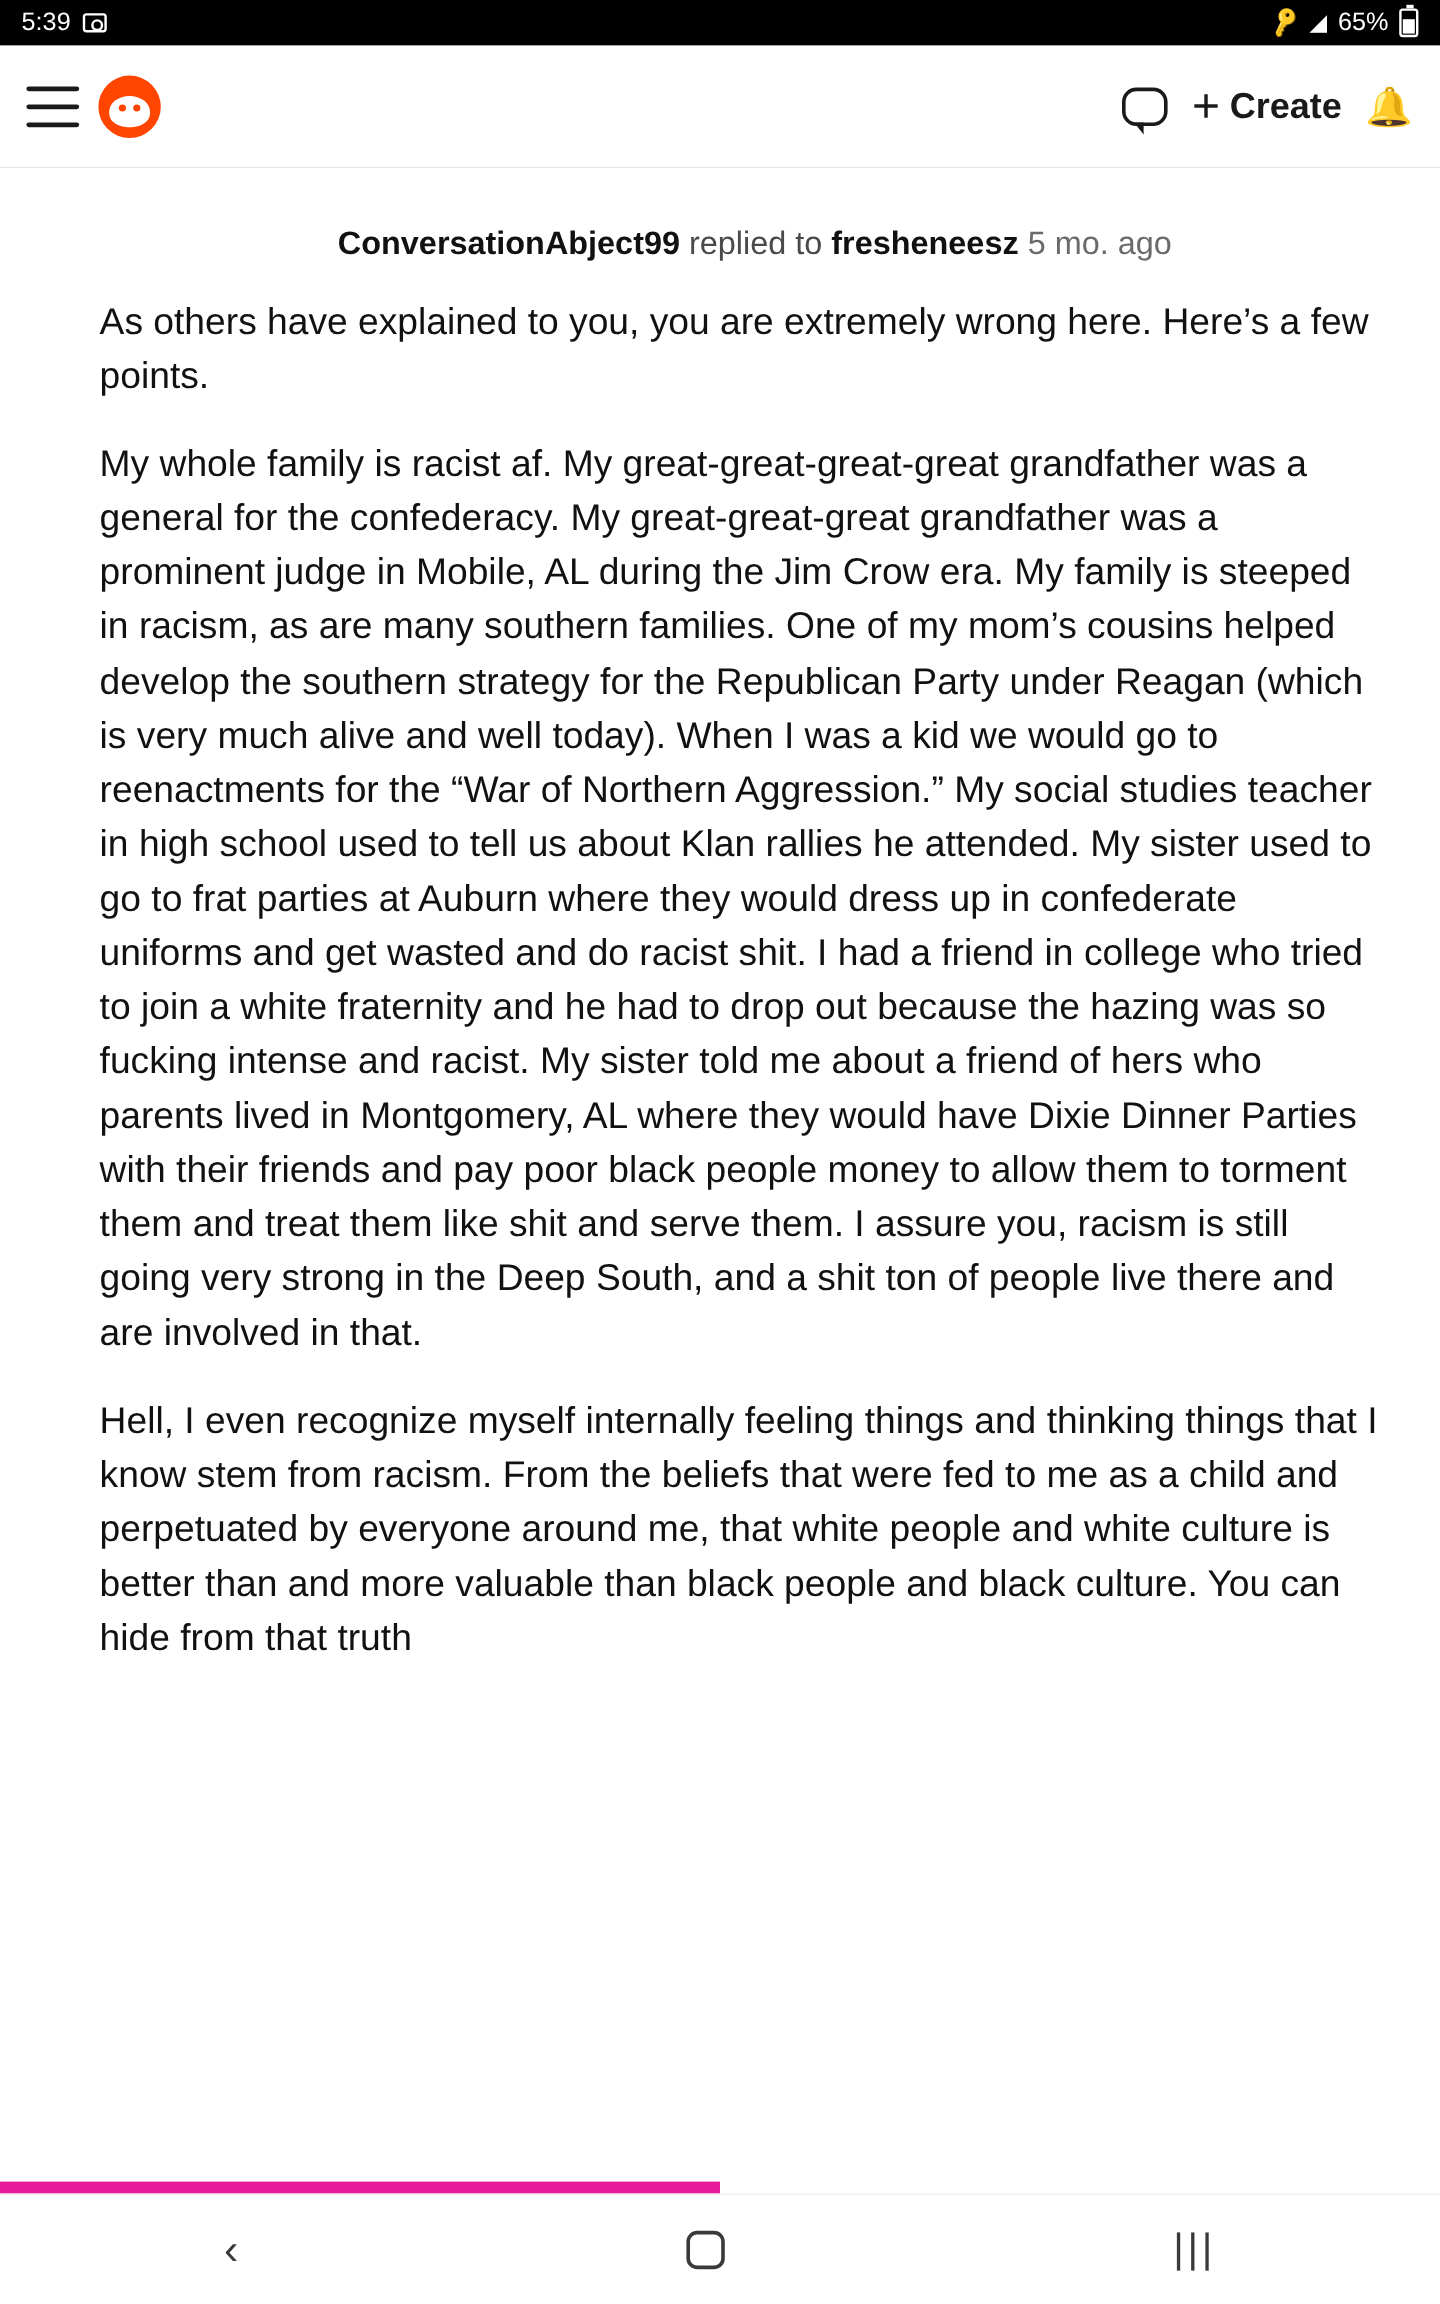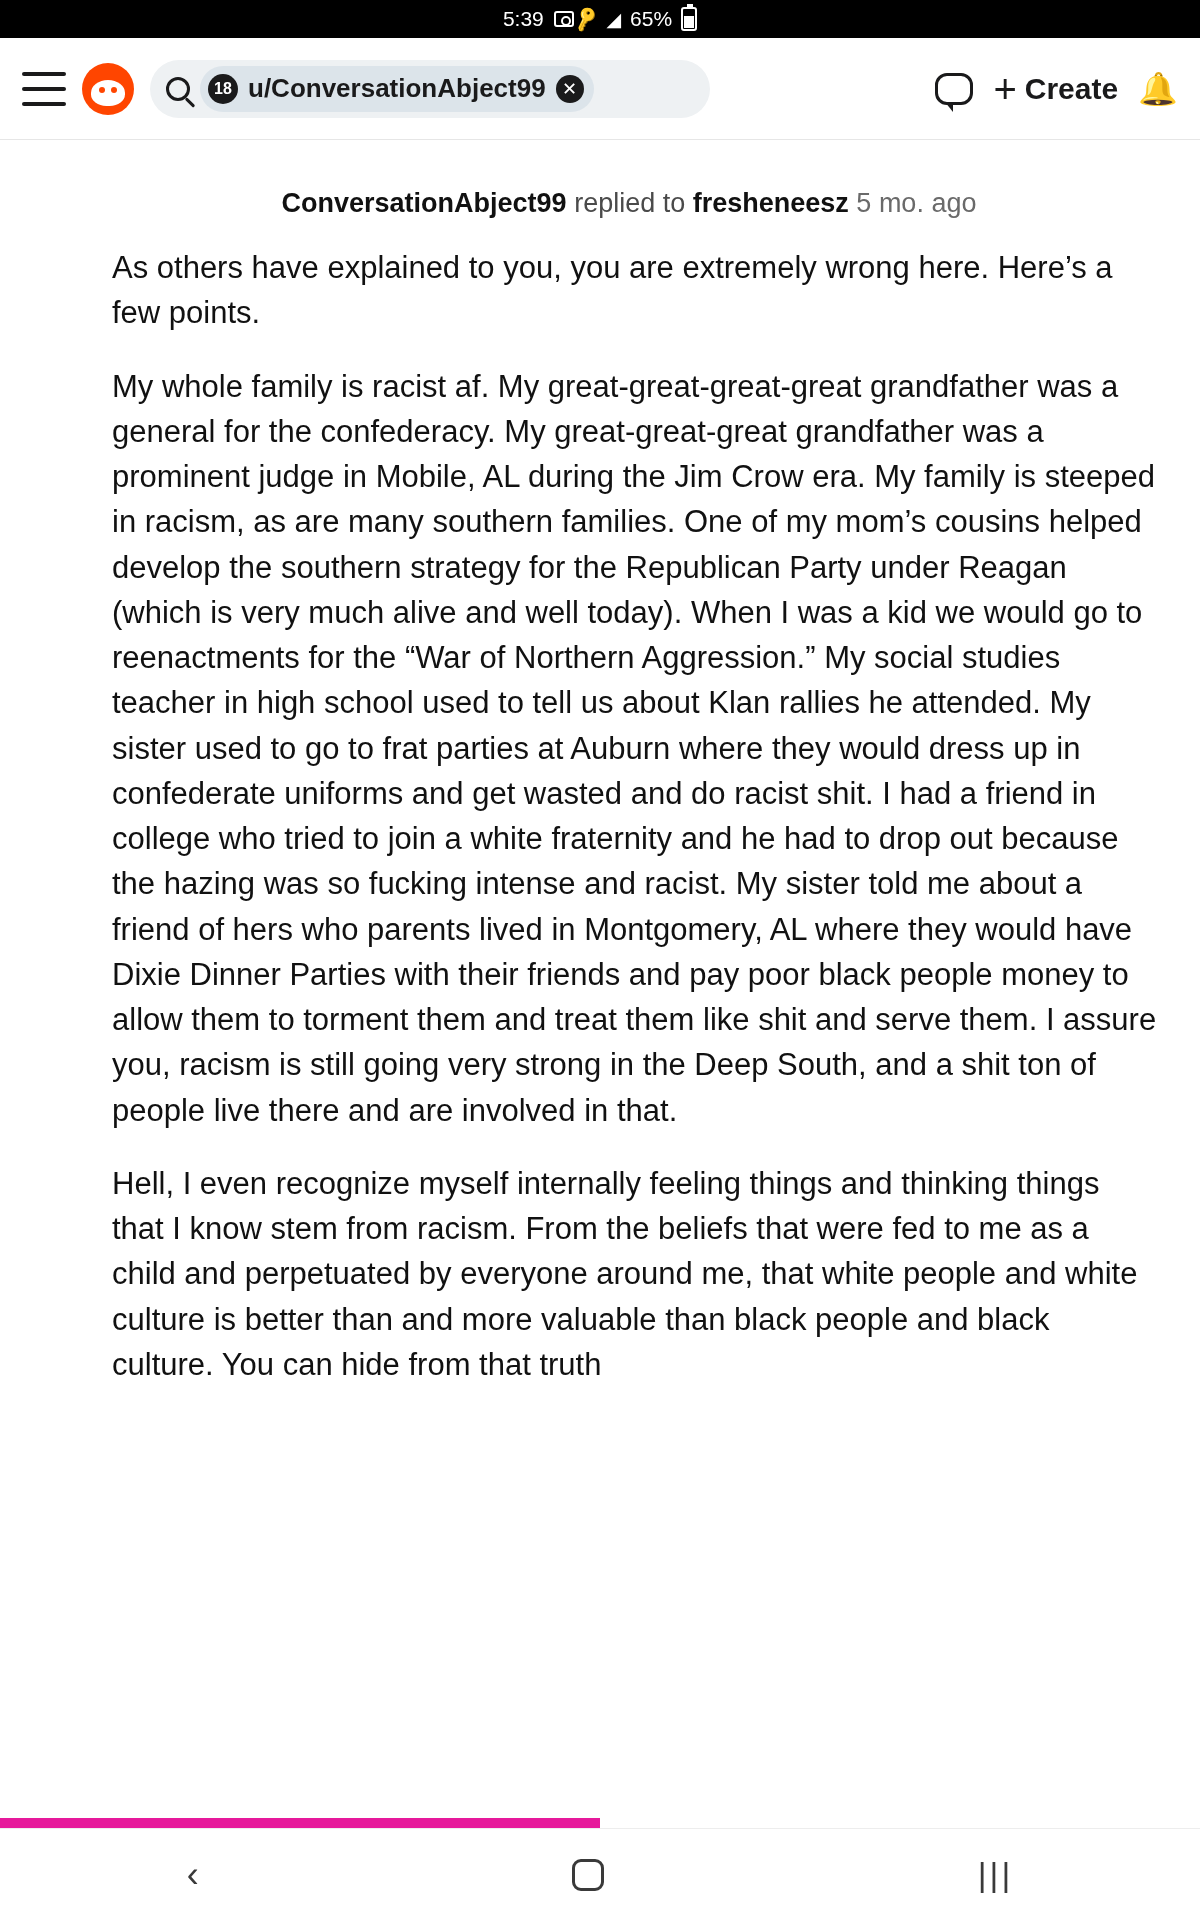--- a/index.html
+++ b/index.html
@@ -19,21 +19,21 @@
     background: #ffffff;
   }
 
   
   .statusbar {
     height: 38px;
     background: #000000;
     color: #ffffff;
     display: flex;
     align-items: center;
-    justify-content: center;
+    justify-content: space-between;
     padding: 0 18px;
     font-size: 21px;
     flex: 0 0 38px;
   }
   .status-left { display: flex; align-items: center; gap: 10px; }
   .status-right { display: flex; align-items: center; gap: 9px; font-size: 21px; }
   .cam-icon {
     width: 20px; height: 16px; border: 2px solid #fff; border-radius: 3px;
     position: relative; display: inline-block;
   }
@@ -151,21 +151,21 @@
     text-underline-offset: 4px;
   }
   .meta {
     margin: 22px 0 0 58px;
     font-size: 27px;
     color: #4a4a4a;
     text-align: center;
   }
   .meta b { color: #111111; }
   .meta .time { color: #6a6a6a; }
-  .body { margin: 26px 0 0 86px; padding-right: 16px; }
+  .body { margin: 26px 0 0 57px; padding-right: 16px; }
   .body p {
     font-size: 31px;
     line-height: 1.46;
     color: #111111;
     margin-bottom: 28px;
   }
 
   
   .progress-wrap {
     position: absolute; left: 0; right: 0; bottom: 0; height: 10px; background: transparent;
@@ -201,28 +201,20 @@
   </div>
 
   <div class="topnav">
     <div class="hamburger">
       <span></span>
         <span></span>
         <span></span>
     </div>
     <div class="reddit-logo"></div>
 
-    <div class="searchbar">
-      <div class="search-icon"></div>
-      <div class="search-chip">
-        <span class="nsfw-badge">18</span>
-        <span class="chip-text">u/ConversationAbject99</span>
-        <span class="chip-close">✕</span>
-      </div>
-    </div>
 
     <div class="nav-right">
       <div class="chat-icon"></div>
       <div class="create-btn">
         <span class="plus">+</span>
         <span class="create-label">Create</span>
       </div>
       <div class="bell-icon">🔔</div>
     </div>
   </div>

